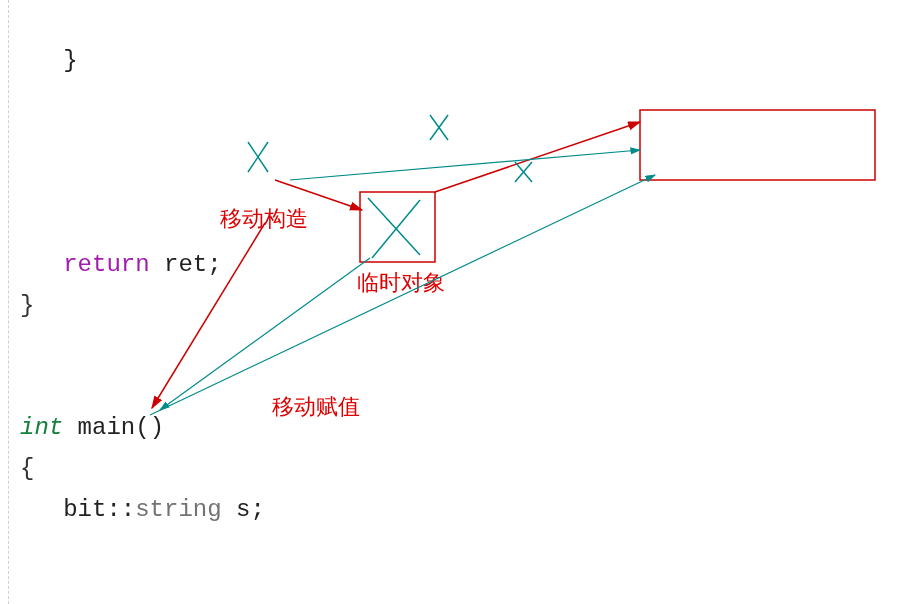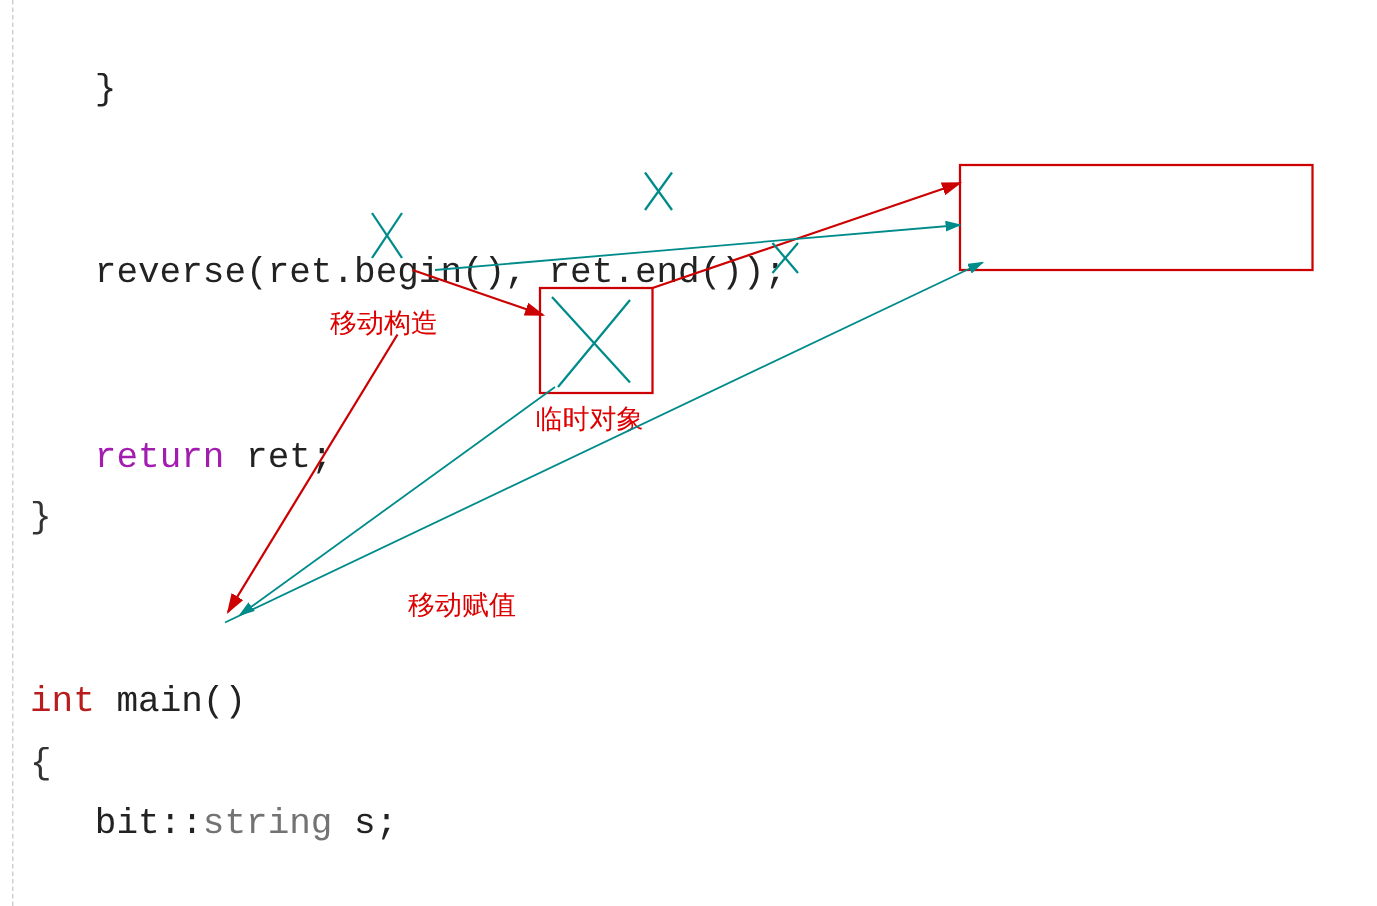--- a/index.html
+++ b/index.html
@@ -21,48 +21,47 @@
       width: 1px;
       border-left: 1px dashed #d0d0d0;
     }
     .code {
       position: absolute;
       left: 20px;
       top: 0;
       white-space: pre;
       color: #222;
     }
-    .kw-blue { color: #b91c1c; }
+    .kw-blue { color: #15803d; font-style: italic; }
     .kw-purple { color: #a21caf; }
     .teal { color: #737373; }
     .brace { color: #333; }
     .annotation {
       position: absolute;
       font-family: 'Microsoft YaHei', 'SimSun', sans-serif;
-      font-size: 18px;
+      font-size: 22px;
       color: #d00;
     }
     .svg-overlay {
       position: absolute;
       left: 0;
       top: 0;
       width: 918px;
       height: 604px;
       pointer-events: none;
     }
   </style>
 </head>
 <body>
 
 <div class="gutter"></div>
 
 <div class="code">
 <span>   }</span>
 <br>
-<span><span>   reverse(ret.begin(), </span><span>ret.end());</span></span>
 <br>
 <span><span>   </span><span class="kw-purple">return</span><span> ret;</span></span>
 <span class="brace">}</span>
 <br>
 <span><span class="kw-blue">int</span><span> main()</span></span>
 <span class="brace">{</span>
 <span><span>   bit::</span><span class="teal">string</span><span> s;</span></span>
 <br>
 
 <br>

